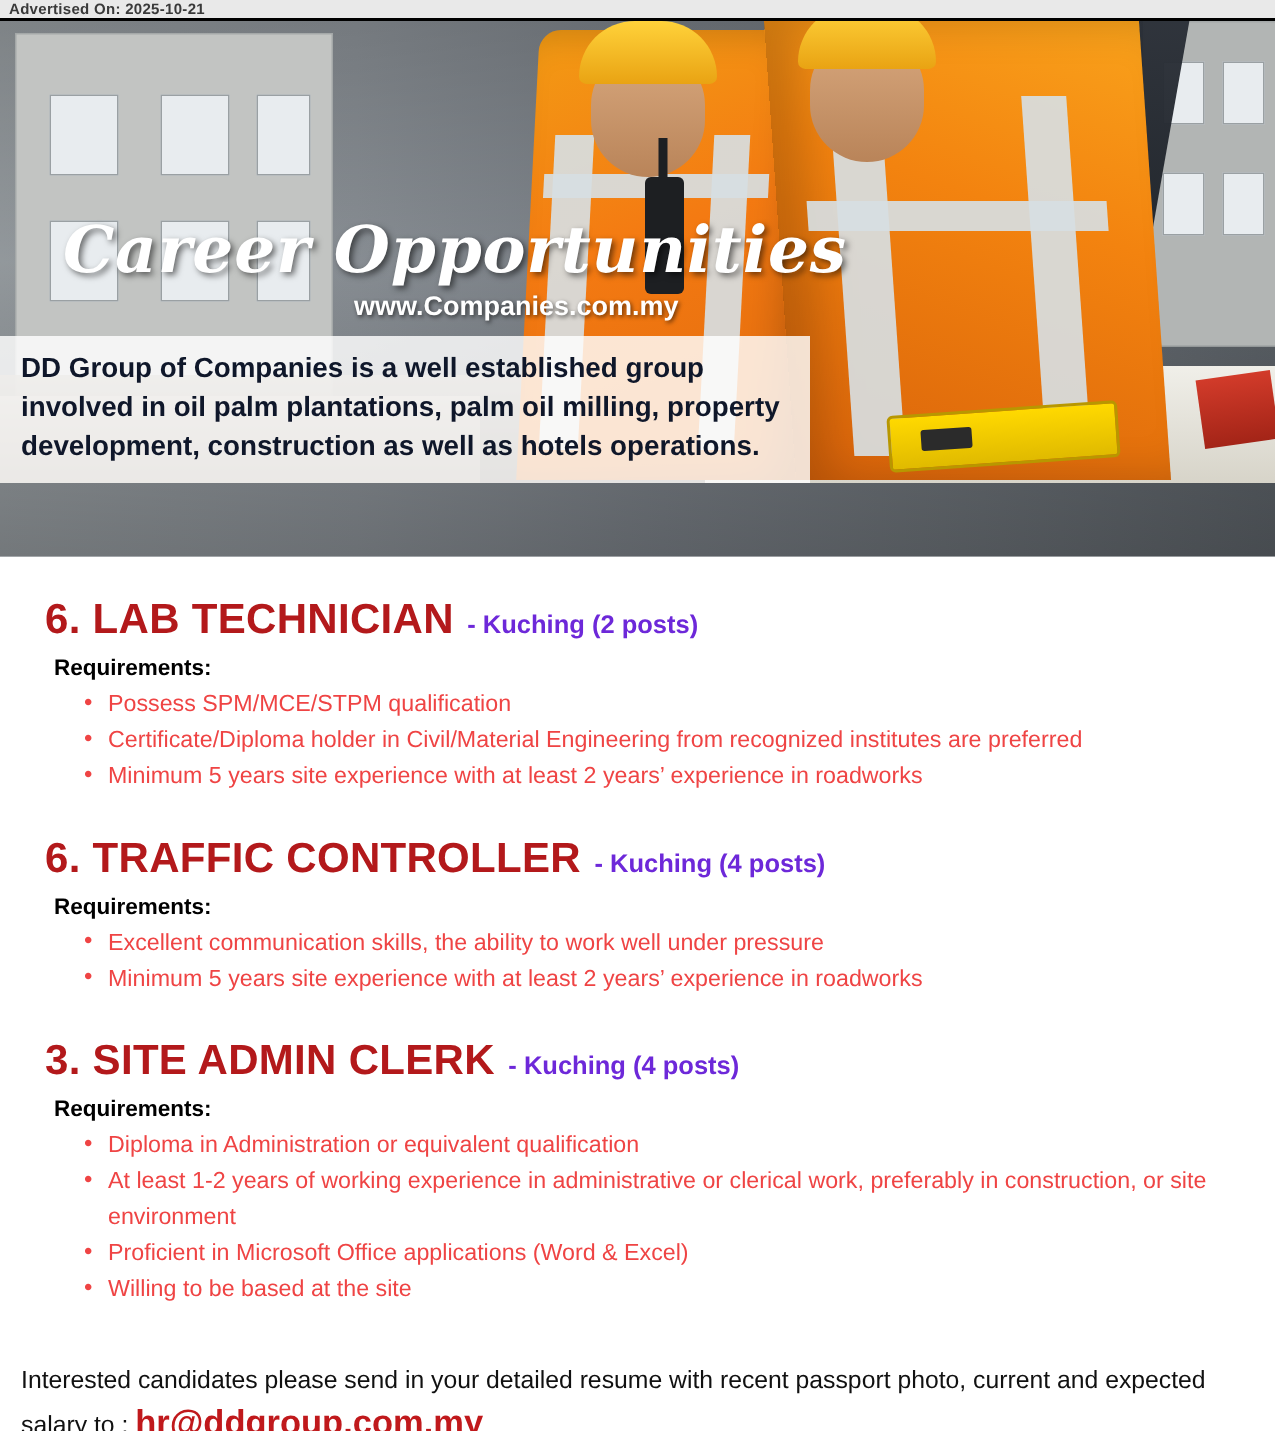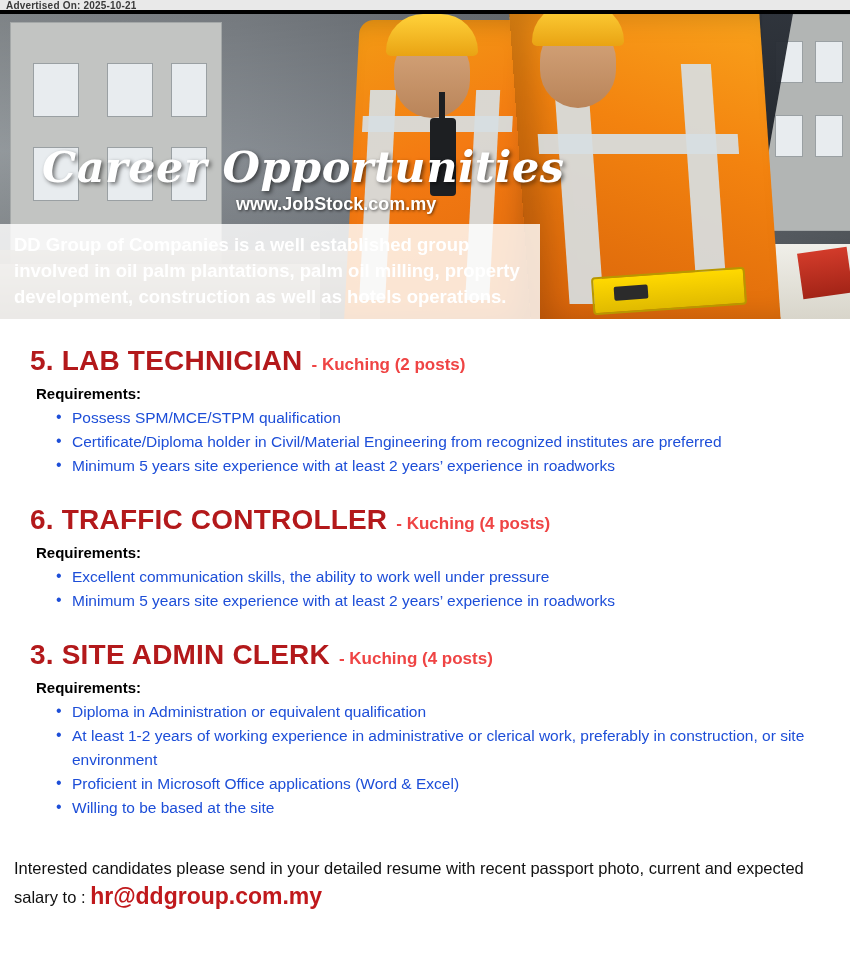--- a/index.html
+++ b/index.html
@@ -18,38 +18,38 @@
   .page {
     width: 850px;
     height: 954px;
     position: relative;
   }
 
   
   .adbar {
     height: 14px;
     background: #e9e9e9;
-    border-bottom: 4px solid #000000;
+    border-bottom: 2px solid #000000;
     display: flex;
     align-items: center;
     padding-left: 6px;
     box-sizing: border-box;
   }
   .adbar-text {
     font-size: 10px;
     font-weight: bold;
     color: #3a3a3a;
     letter-spacing: .2px;
   }
 
   
   .hero {
     position: relative;
     width: 850px;
-    height: 305px;
+    height: 357px;
     overflow: hidden;
     background: #6b7076;
   }
   
   .hero-photo {
     position: absolute;
     inset: 0;
     background:
       linear-gradient(to bottom, rgba(0,0,0,.18), rgba(0,0,0,.05) 45%, rgba(0,0,0,.25)),
       linear-gradient(to right, #9aa0a4 0%, #8e949a 28%, #7c8289 52%, #6f757b 74%, #5e646a 100%);
@@ -182,21 +182,21 @@
     height: 98px;
     background: rgba(255,255,255,.82);
     padding: 8px 12px 0 14px;
     box-sizing: border-box;
   }
   .hero-blurb p {
     margin: 0;
     font-size: 18.5px;
     font-weight: bold;
     line-height: 26px;
-    color: #ffffff;
+    color: #0f172a;
   }
 
   
   .content {
     padding: 0 14px 0 30px;
   }
   .job {
     margin-top: 26px;
   }
   .job-head {
@@ -206,40 +206,40 @@
   }
   .job-title {
     font-size: 28px;
     font-weight: bold;
     color: #b3191b;
     letter-spacing: .2px;
   }
   .job-loc {
     font-size: 17px;
     font-weight: bold;
-    color: #ef4444;
+    color: #6d28d9;
     margin-left: 9px;
   }
   .req-label {
     font-size: 15px;
     font-weight: bold;
     margin-top: 8px;
     margin-left: 6px;
   }
   ul.req {
     margin: 4px 0 0 0;
     padding-left: 26px;
     list-style: none;
   }
   ul.req li {
     font-size: 15.5px;
     line-height: 24px;
     position: relative;
     padding-left: 16px;
-    color: #1d4ed8;
+    color: #ef4444;
   }
   ul.req li:before {
     content: "\2022";
     position: absolute;
     left: 0;
     top: -1px;
     font-size: 16px;
   }
 
   .footer {
@@ -307,32 +307,32 @@
     <div class="helmet" style="left:532px; top:-10px;"></div>
 
     <div class="radio"></div>
 
     <div class="level-tool">
       <div class="level-win"></div>
     </div>
     <div class="red-book"></div>
 
     <div class="hero-title">Career Opportunities</div>
-    <div class="hero-url">www.JobStock.com.my</div>
+    <div class="hero-url">www.Companies.com.my</div>
 
     <div class="hero-blurb">
       <p>DD Group of Companies is a well established group involved in oil palm plantations, palm oil milling, property development, construction as well as hotels operations.</p>
     </div>
   </div>
 
   <div class="content">
 
     <div class="job">
       <div class="job-head">
-        <span class="job-title">5. LAB TECHNICIAN</span>
+        <span class="job-title">6. LAB TECHNICIAN</span>
         <span class="job-loc">- Kuching (2 posts)</span>
       </div>
       <div class="req-label">Requirements:</div>
       <ul class="req">
         <li>Possess SPM/MCE/STPM qualification</li>
         <li>Certificate/Diploma holder in Civil/Material Engineering from recognized institutes are preferred</li>
         <li>Minimum 5 years site experience with at least 2 years’ experience in roadworks</li>
       </ul>
     </div>
 

